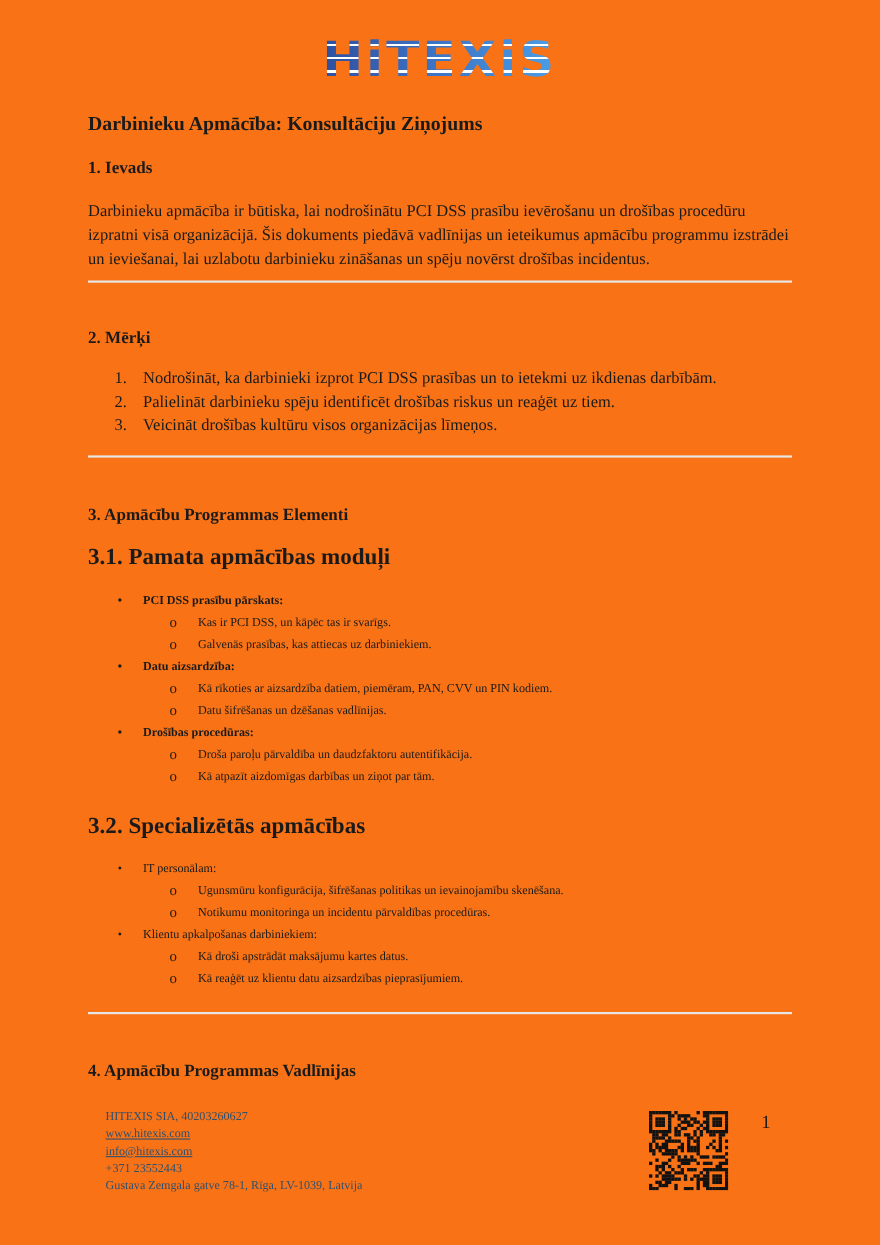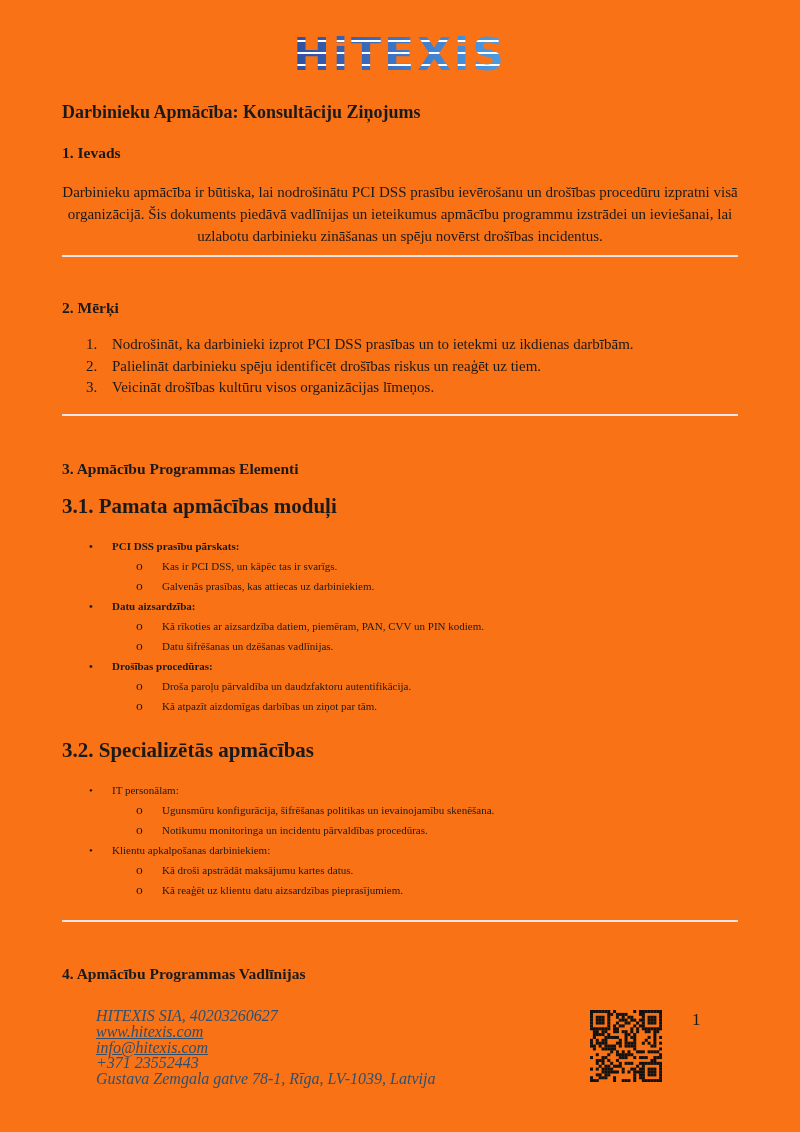--- a/index.html
+++ b/index.html
@@ -17,49 +17,49 @@
   }
   @supports ((-webkit-background-clip:text) or (background-clip:text)) {
     .logo-text {
       background:
         repeating-linear-gradient(180deg, rgba(255,255,255,0) 0 10px, #ffffff 10px 12px),
         linear-gradient(90deg, #2f4fa0 0%, #3a6cbe 38%, #4b9ee6 100%);
       -webkit-background-clip:text; background-clip:text;
       color:transparent; -webkit-text-fill-color:transparent;
     }
   }
-  .content { margin:0 62px; }
+  .content { margin:0 80px; }
   .doc-title { font-size:18px; font-weight:bold; margin:12px 0 0 0; }
   .h-sec { font-size:15.5px; font-weight:bold; margin:0; }
   .h-sub { font-size:21px; font-weight:bold; margin:0; }
   .body-text { font-size:15px; line-height:22px; margin:0; }
   .divider { border:none; border-top:2px solid #e7e7e7; margin:0; height:0; }
 
   #s1h  { margin-top:21px; }
-  #s1p  { margin-top:19px;text-align:center; }
+  #s1p  { margin-top:19px; }
   #hr1  { margin-top:8px; }
   #s2h  { margin-top:42px; }
   #olist{ margin-top:17px; counter-reset:oc; font-size:15px; line-height:21.5px; }
   .oitem{ position:relative; padding-left:50px; counter-increment:oc; }
   .oitem::before { content:counter(oc) "."; position:absolute; left:24px; }
   #hr2  { margin-top:15px; }
   #s3h  { margin-top:44px; }
   #s31h { margin-top:16px; }
   .blist{ margin-top:17px; font-size:11px; line-height:20px; }
   .b1   { position:relative; padding-left:50px; }
   .b1::before { content:"\2022"; position:absolute; left:27px; }
   .b1.bold { font-weight:bold; }
   .b2   { position:relative; padding-left:100px; }
   .b2::before { content:"o"; position:absolute; left:74px; font-size:13.5px; }
   #s32h { margin-top:22px; }
   #hr3  { margin-top:20px; }
   #s4h  { margin-top:43px; }
 
   .footer { position:absolute; left:96px; right:96px; top:1008px; height:90px; }
-  .footer-info { font-size:16px; line-height:15.8px; color:#2e506e;font-style:italic; }
+  .footer-info { font-size:11px; line-height:15.8px; color:#2e506e; }
   .footer-info .link { color:#2e506e; text-decoration:underline; cursor:pointer; }
   .qr { position:absolute; left:494px; top:2px; width:72px; height:72px; }
   .page-num { position:absolute; left:596px; top:2px; font-size:17px; color:#1a1a1a; }
 </style>
 </head>
 <body>
 
 <div class="page">
 
   <div class="logo-wrap">

